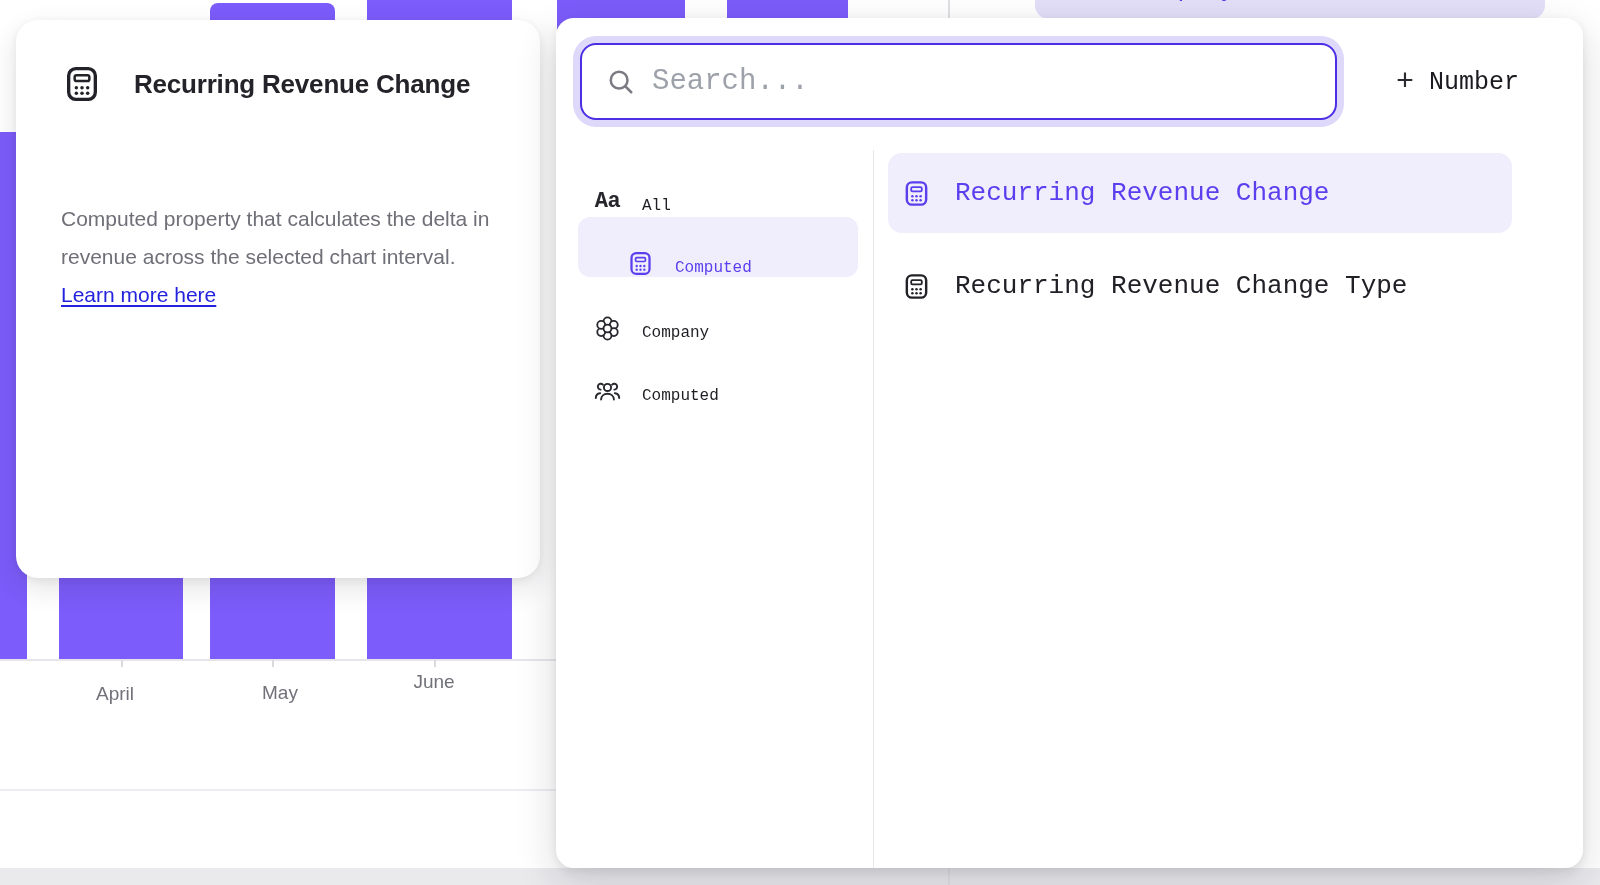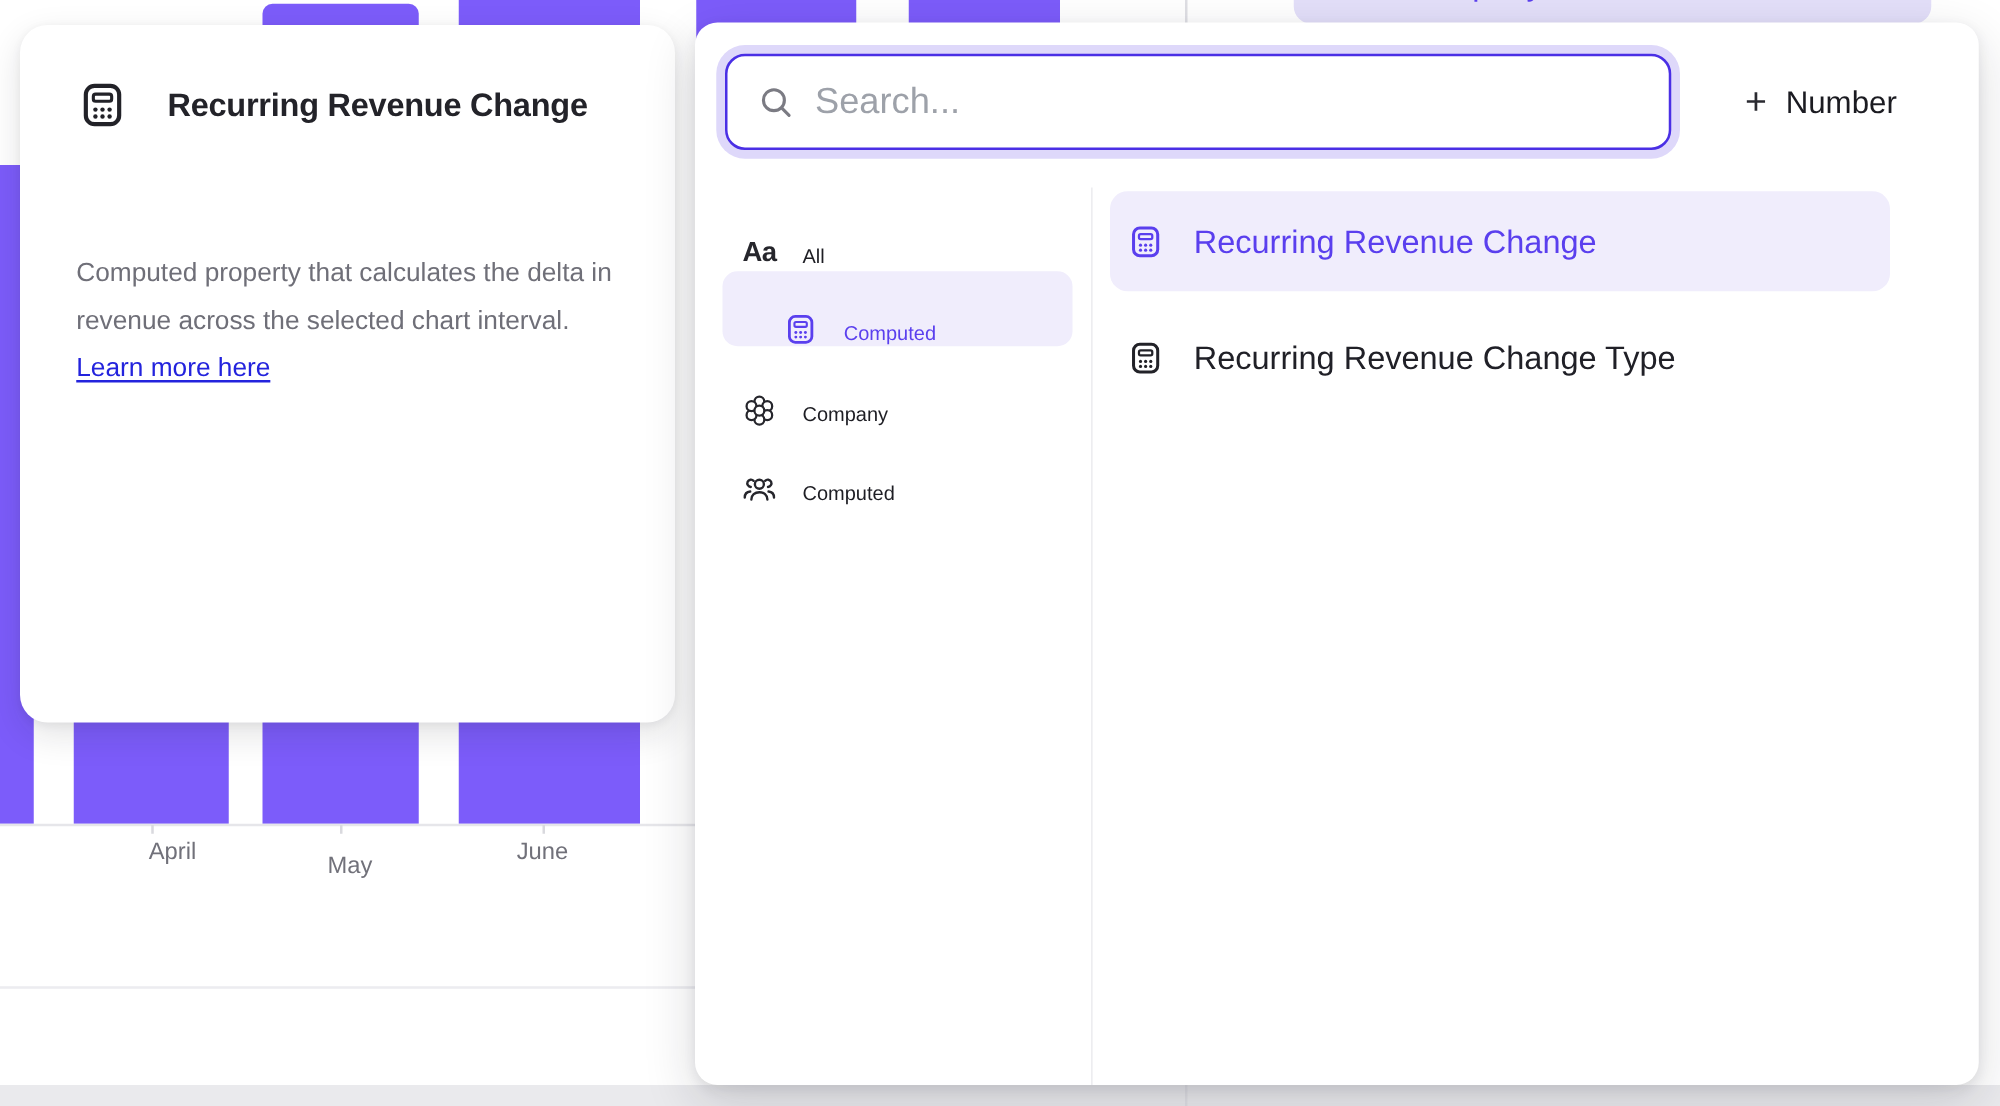--- a/index.html
+++ b/index.html
@@ -33,20 +33,21 @@
   .tooltip-desc{
     position:absolute;left:45px;top:140px;width:436px;
     font-size:21px;line-height:38px;color:#6F6F78;margin-top:40px;
   }
   .tooltip-desc a{color:#2323DD;text-decoration:underline;text-underline-offset:3px;cursor:pointer;}
   
   .modal{
     position:absolute;left:556px;top:18px;width:1027px;height:850px;background:#ffffff;
     border-radius:18px;z-index:10;
     box-shadow:0 14px 42px rgba(25,25,35,0.16), 0 3px 10px rgba(25,25,35,0.08);
+    font-family:Liberation Mono, monospace;
   }
   .search-ring{
     position:absolute;left:24px;top:25px;width:757px;height:77px;background:#ffffff;
     border:2px solid #4A2FE5;border-radius:16px;
     box-shadow:0 0 0 7px #DED8FA;
     display:flex;align-items:center;
   }
   .search-ring .icn{width:30px;height:30px;color:#7b7b83;margin-left:24px;flex:0 0 auto;}
   .search-input{
     flex:1;height:100%;border:none;outline:none;background:transparent;
@@ -96,21 +97,21 @@
   <div class="bar" style="left:59px;top:300px;width:124px;height:359px;"></div>
   <div class="bar" style="left:210px;top:3px;width:125px;height:656px;"></div>
   <div class="bar" style="left:367px;top:-24px;width:145px;height:683px;"></div>
   <div class="bar" style="left:557px;top:-24px;width:128px;height:700px;"></div>
   <div class="bar" style="left:727px;top:-24px;width:121px;height:700px;"></div>
 
   <div class="axis-line"></div>
   <div class="tick" style="left:121px;"></div>
   <div class="tick" style="left:272px;"></div>
   <div class="tick" style="left:434px;"></div>
-  <div class="month-label" style="left:138px;">April</div>
+  <div class="month-label" style="left:115px;margin-top:12px;">April</div>
   <div class="month-label" style="left:280px;margin-top:11px;">May</div>
   <div class="month-label" style="left:434px;">June</div>
   <div class="section-line"></div>
 
   <div class="top-pill">
     <span>Company</span>
   </div>
 
   <div class="tooltip-card">
     <div class="tooltip-head">

